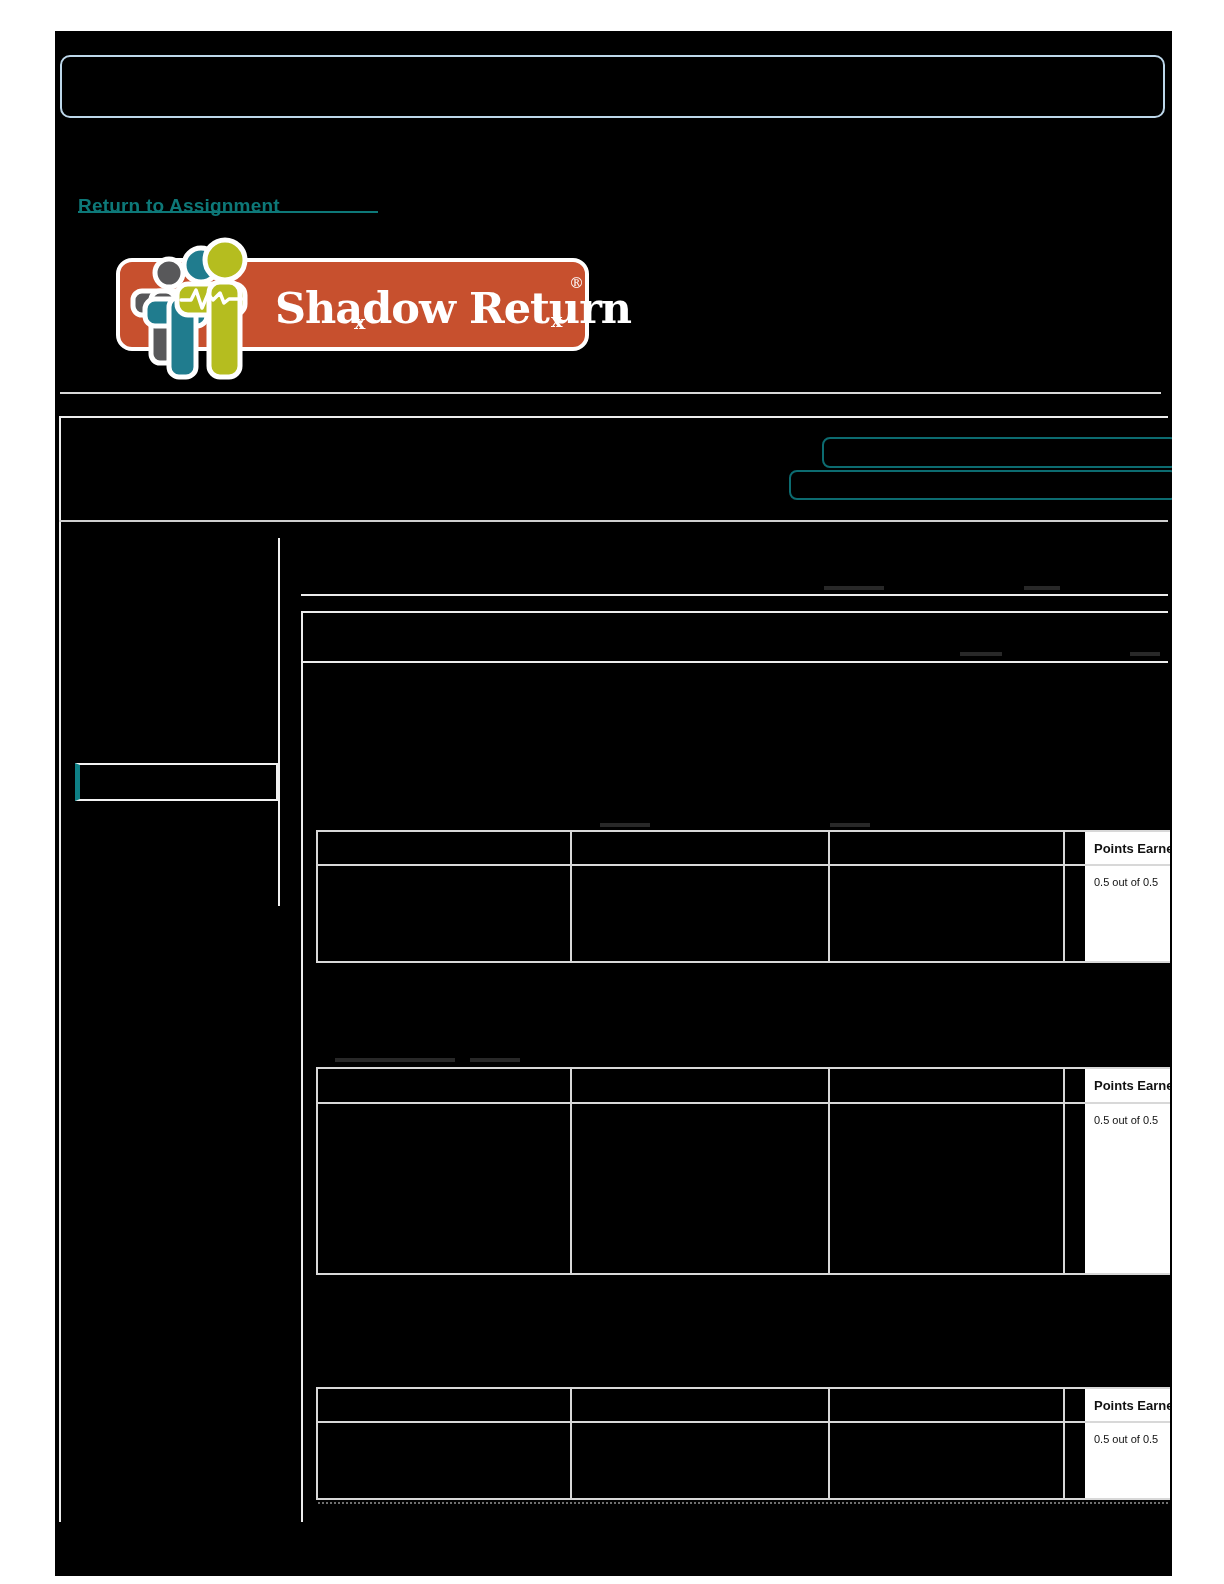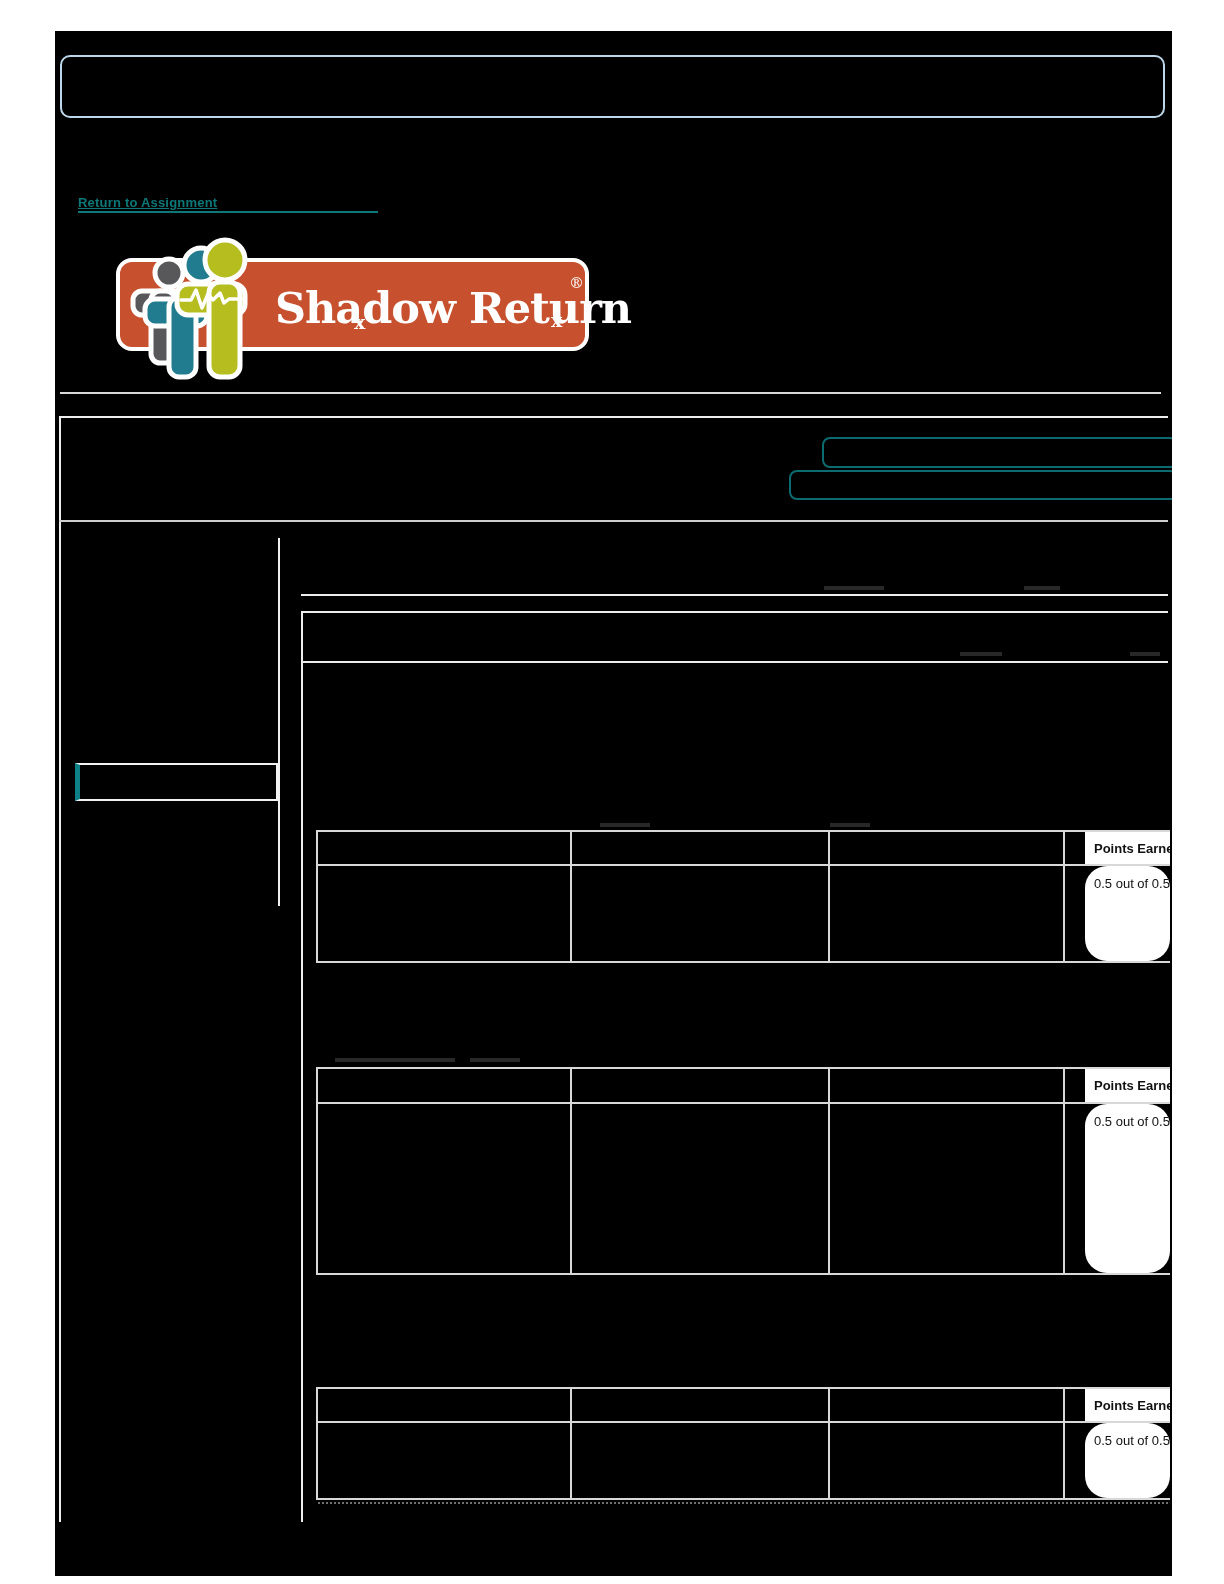--- a/index.html
+++ b/index.html
@@ -5,22 +5,22 @@
   html,body{margin:0;padding:0;background:#ffffff;}
   #canvas{position:relative;width:1224px;height:1584px;background:#ffffff;overflow:hidden;
           font-family:"Liberation Sans",sans-serif;}
   .page{position:absolute;left:55px;top:31px;width:1117px;height:1545px;background:#000000;overflow:hidden;}
   .abs{position:absolute;}
 
   
   .banner-box{left:5px;top:24px;width:1101px;height:59px;border:2px solid #bdd7ea;border-radius:10px;background:#000;}
 
   
-  .return-link{left:23px;top:164px;color:#0d7878;font-size:13px;font-weight:bold;
-               text-decoration:underline;letter-spacing:.2px;cursor:pointer;}
+  .return-link{left:23px;top:164px;color:#0d7878;font-size:19px;font-weight:bold;
+               letter-spacing:.2px;cursor:pointer;}
   .link-rule{left:23px;top:180px;width:300px;height:0;border-top:2px solid #0d7878;}
 
   
   .logo-plate{left:61px;top:227px;width:465px;height:85px;background:#c7502e;border:4px solid #ffffff;border-radius:16px;}
   .logo-text{left:220px;top:252px;width:320px;color:#ffffff;font-family:"DejaVu Serif",serif;
              font-weight:bold;font-size:43px;letter-spacing:-1px;white-space:nowrap;}
   .logo-rx{color:#ffffff;font-family:"DejaVu Serif",serif;font-weight:bold;font-size:19px;}
   .rx-1{left:299px;top:280px;}
   .rx-2{left:496px;top:278px;}
   .logo-reg{left:514px;top:243px;color:#ffffff;font-size:15px;font-family:"DejaVu Serif",serif;}
@@ -56,21 +56,21 @@
   .t1 .rhead{height:32px;} .t1 .rbody{height:95px;}
   .t2 .rhead{height:33px;} .t2 .rbody{height:169px;}
   .t3 .rhead{height:32px;} .t3 .rbody{height:75px;}
   .c{height:100%;box-sizing:border-box;}
   .c1{width:254px;border-right:2px solid #d8d8d8;}
   .c2{width:258px;border-right:2px solid #d8d8d8;}
   .c3{width:235px;border-right:2px solid #d8d8d8;}
   .cgap{width:20px;}
   .c4{width:85px;background:#ffffff;color:#111;overflow:hidden;white-space:nowrap;}
   .c4.h{font-size:13px;font-weight:bold;padding:9px 0 0 9px;}
-  .c4.v{font-size:13px;padding:10px 0 0 9px;border-radius:22px;}
+  .c4.v{font-size:11px;padding:10px 0 0 9px;}
 
   .dotted-remnant{left:263px;top:1471px;width:850px;height:0;border-top:2px dotted #6f6f6f;}
   .remnant{background:#282828;height:4px;}
 </style>
 </head>
 <body>
 
 <div id="canvas">
   <div class="page">
 

